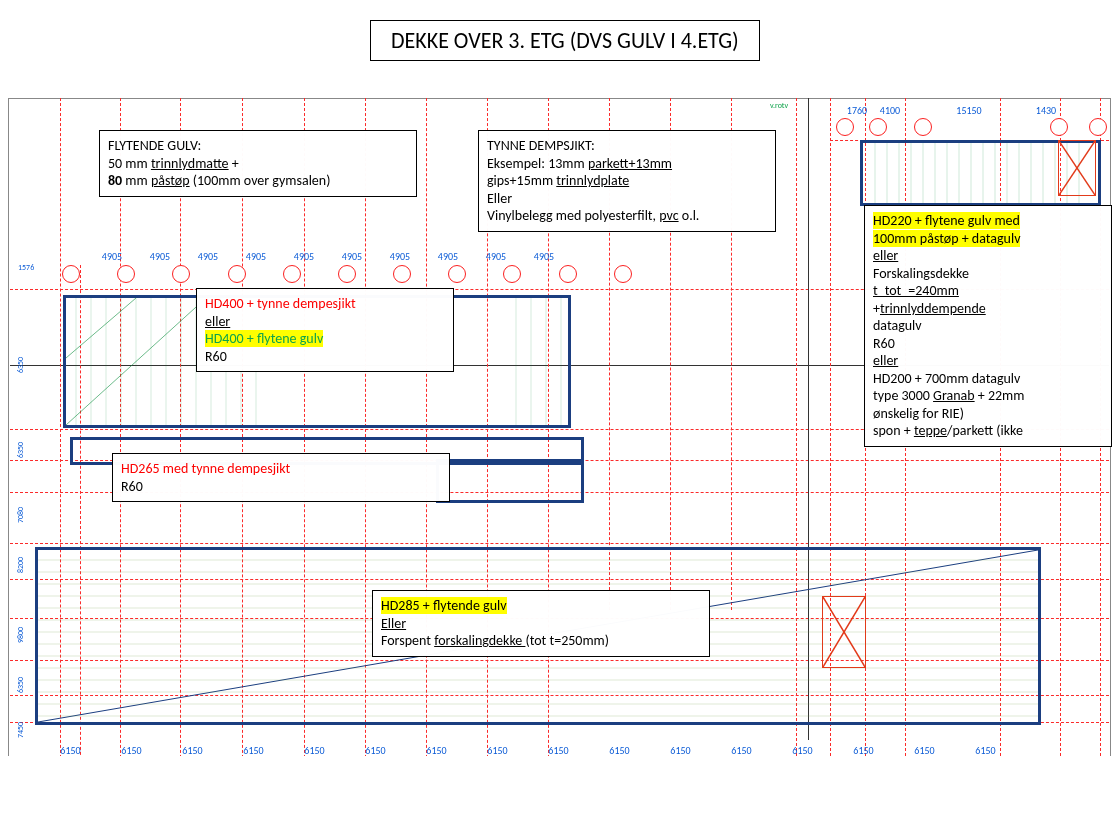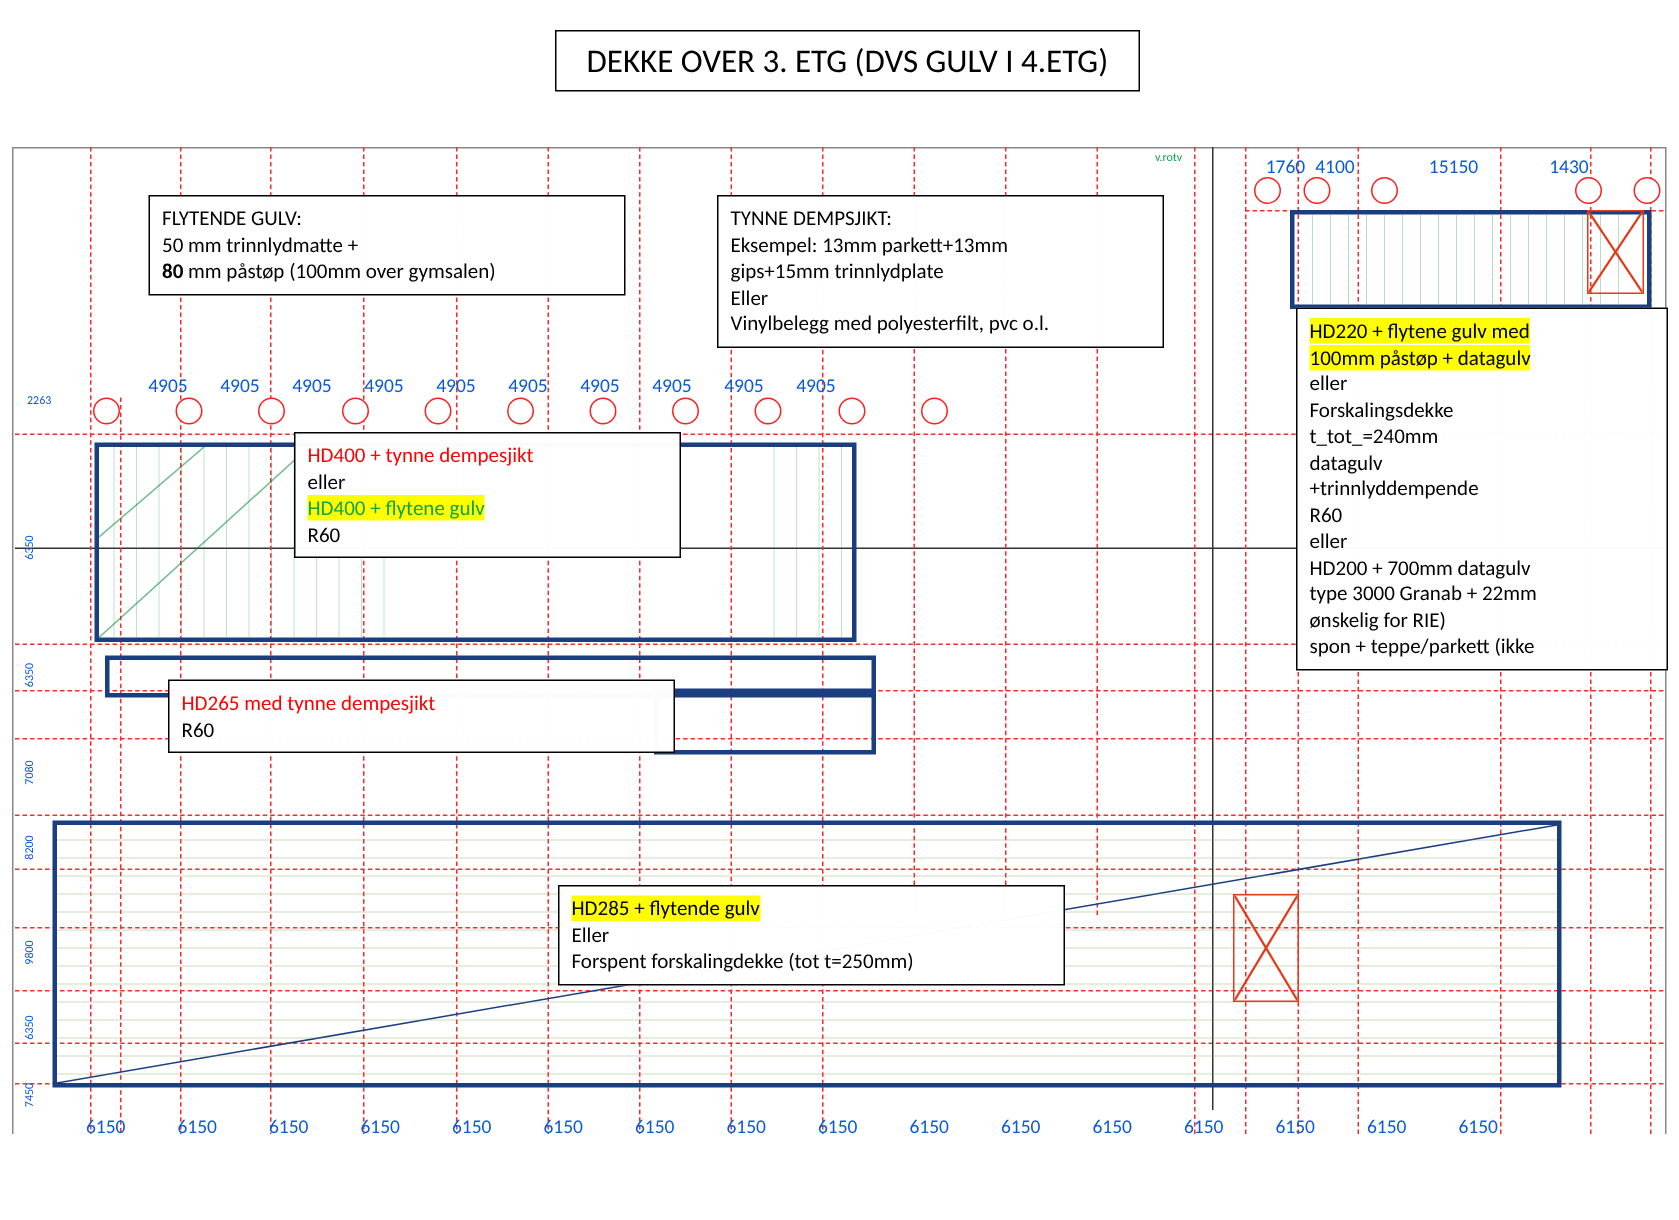--- a/index.html
+++ b/index.html
@@ -2,28 +2,28 @@
 <html><head>
 <meta charset="utf-8">
 <style>
   html,body{margin:0;padding:0;font-family:Calibri,Arial,sans-serif;font-size:14px;color:#000;background:#fff}
   .page{position:relative;width:1119px;height:756px}
   .title-box{position:absolute;left:370px;top:20px;border:1px solid #000;padding:6px 20px;font-size:22px;white-space:nowrap}
   .note-box{position:absolute;border:1px solid #000;background:rgba(255,255,255,.98);padding:6px 8px;line-height:1.25}
   .hl{background:#fffe00}
   .red{color:#fc0202}
   .green{color:#0fa34b}
-  .u{}
+  .u{text-decoration:underline}
   .gridline-h{position:absolute;left:10px;right:10px;border-top:1px dashed #fb2a2a}
   .gridline-v{position:absolute;top:98px;border-left:1px dashed #fb2a2a}
   .axis-line{position:absolute;left:10px;right:10px;top:365px;border-top:1.5px solid #333}
   .circ{display:inline-block;width:16px;height:16px;border:1px solid #fb2020;border-radius:50%;text-align:center;line-height:16px;font-size:9px;color:#fb2020;margin-right:2px;background:#fff}
   .row-top{position:absolute;left:62px;top:265px}
   .row-bot{position:absolute;left:28px;top:760px}
-  .dim{color:#0b5bd6;font-size:13px;text-align:center}
+  .dim{color:#0b5bd6;font-size:10px;text-align:center}
   .dim-row{position:absolute;left:40px;top:744px;display:flex}
   .dim-row span{display:inline-block;width:61px}
   .dim-top2{position:absolute;left:88px;top:250px;display:flex}
   .dim-top2 span{display:inline-block;width:48px}
   .dim-top3{position:absolute;left:843px;top:104px;display:flex}
   .dim-top3 span{display:inline-block}
   .rect-outline{position:absolute;border:3px solid #1b3e80}
   .small-dim{position:absolute;color:#0b5bd6;font-size:8px}
   .vline-left{position:absolute;top:98px;bottom:16px;border-left:1.5px solid #333}
   .greenlines{position:absolute;inset:0;pointer-events:none}
@@ -220,43 +220,43 @@
     <div class="u">Eller</div>
     <div><span>Forspent </span><span class="u">forskalingdekke </span><span>(tot t=250mm)</span></div>
   </div>
 
   <div class="note-box" style="left:864px;top:205px;width:230px">
     <div><span class="hl">HD220 + flytene gulv med</span></div>
     <div><span class="hl">100mm påstøp + datagulv</span></div>
     <div class="u">eller</div>
     <div>Forskalingsdekke</div>
     <div><span class="u">t_tot_=240mm</span></div>
+    <div><span>+</span><span class="u">trinnlyddempende</span></div>
     <div>datagulv</div>
-    <div><span>+</span><span class="u">trinnlyddempende</span></div>
     <div>R60</div>
     <div class="u">eller</div>
     <div>HD200 + 700mm datagulv</div>
     <div><span>type 3000 </span><span class="u">Granab</span><span> + 22mm</span></div>
     <div>ønskelig for RIE)</div>
     <div><span>spon + </span><span class="u">teppe</span><span>/parkett (ikke</span></div>
   </div>
 
   <div class="dim-top2">
     <span class="dim">4905</span>
     <span class="dim">4905</span>
     <span class="dim">4905</span>
     <span class="dim">4905</span>
     <span class="dim">4905</span>
     <span class="dim">4905</span>
     <span class="dim">4905</span>
     <span class="dim">4905</span>
     <span class="dim">4905</span>
     <span class="dim">4905</span>
   </div>
-  <div class="small-dim" style="left:18px;top:262px">2263</div>
+  <div class="small-dim" style="left:18px;top:262px">1576</div>
 
   <div class="row-top">
     <span class="circ"></span>
     <span class="circ" style="margin-left:32px"></span>
     <span class="circ" style="margin-left:32px"></span>
     <span class="circ" style="margin-left:32px"></span>
     <span class="circ" style="margin-left:32px"></span>
     <span class="circ" style="margin-left:32px"></span>
     <span class="circ" style="margin-left:32px"></span>
     <span class="circ" style="margin-left:32px"></span>

